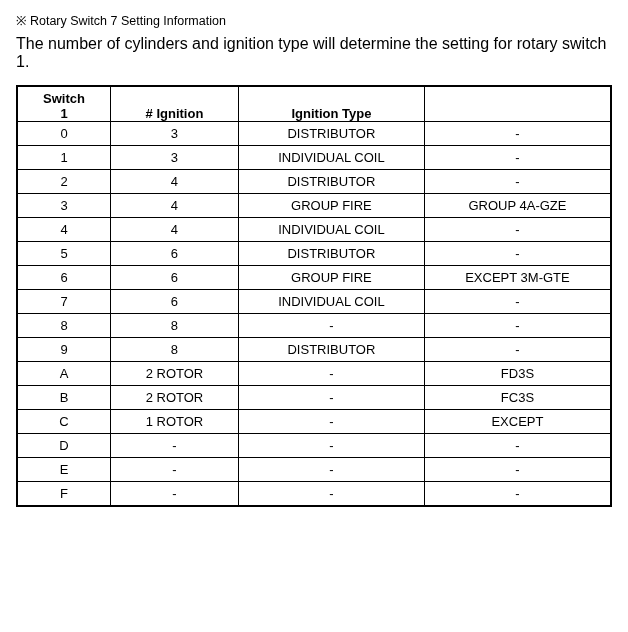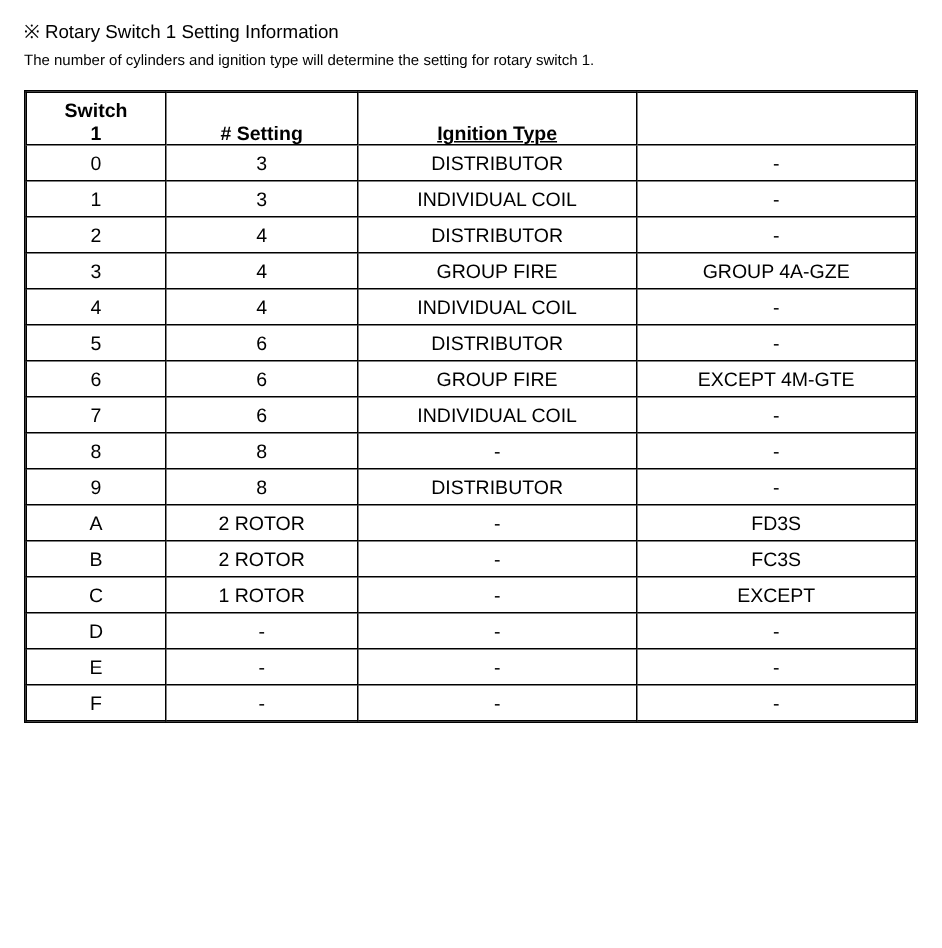--- a/index.html
+++ b/index.html
@@ -17,21 +17,21 @@
       padding: 12px 16px;
       color: #000000;
     }
 
     .header-note {
       font-size: 12.5px;
       margin-bottom: 6px;
     }
 
     .description {
-      font-size: 10px;
+      font-size: 16px;
       margin-bottom: 14px;
     }
 
     .table-wrapper {
       border: 1px solid #000;
       display: inline-block;
       width: 596px;
     }
 
     table {
@@ -51,53 +51,52 @@
     }
 
     .th-switch {
       width: 80px;
     }
     .th-cylinder {
       width: 110px;
     }
     .th-ignition {
       width: 160px;
-      text-decoration: underline;
     }
     .th-notes {
       width: 160px;
     }
 
     .header-row-top th {
       border-bottom: none;
       vertical-align: bottom;
       padding-bottom: 0;
     }
 
     tbody td {
       font-weight: normal;
     }
   </style>
 </head>
 <body>
 
 
 
-<p class="header-note">※ Rotary Switch 1 Setting Information</p>
+<p class="header-note">※ Rotary Switch 7 Setting Information</p>
 <p class="description">The number of cylinders and ignition type will determine the setting for rotary switch 1.</p>
 
 <div class="table-wrapper">
   <table>
     <thead>
       <tr class="header-row-top">
         <th class="th-switch" rowspan="2">
           <span>Switch</span><br>
           <span>1</span>
         </th>
-        <th class="th-cylinder" rowspan="2"># Setting</th>
+        <th class="th-cylinder" rowspan="2"># Ignition</th>
         <th class="th-ignition" rowspan="2">Ignition Type</th>
         <th class="th-notes" rowspan="2"></th>
       </tr>
     </thead>
     <tbody id="table-body">
     <tr>
           <td>0</td>
           <td>3</td>
           <td>DISTRIBUTOR</td>
           <td>-</td>
@@ -129,21 +128,21 @@
         <tr>
           <td>5</td>
           <td>6</td>
           <td>DISTRIBUTOR</td>
           <td>-</td>
         </tr>
         <tr>
           <td>6</td>
           <td>6</td>
           <td>GROUP FIRE</td>
-          <td>EXCEPT 4M-GTE</td>
+          <td>EXCEPT 3M-GTE</td>
         </tr>
         <tr>
           <td>7</td>
           <td>6</td>
           <td>INDIVIDUAL COIL</td>
           <td>-</td>
         </tr>
         <tr>
           <td>8</td>
           <td>8</td>

